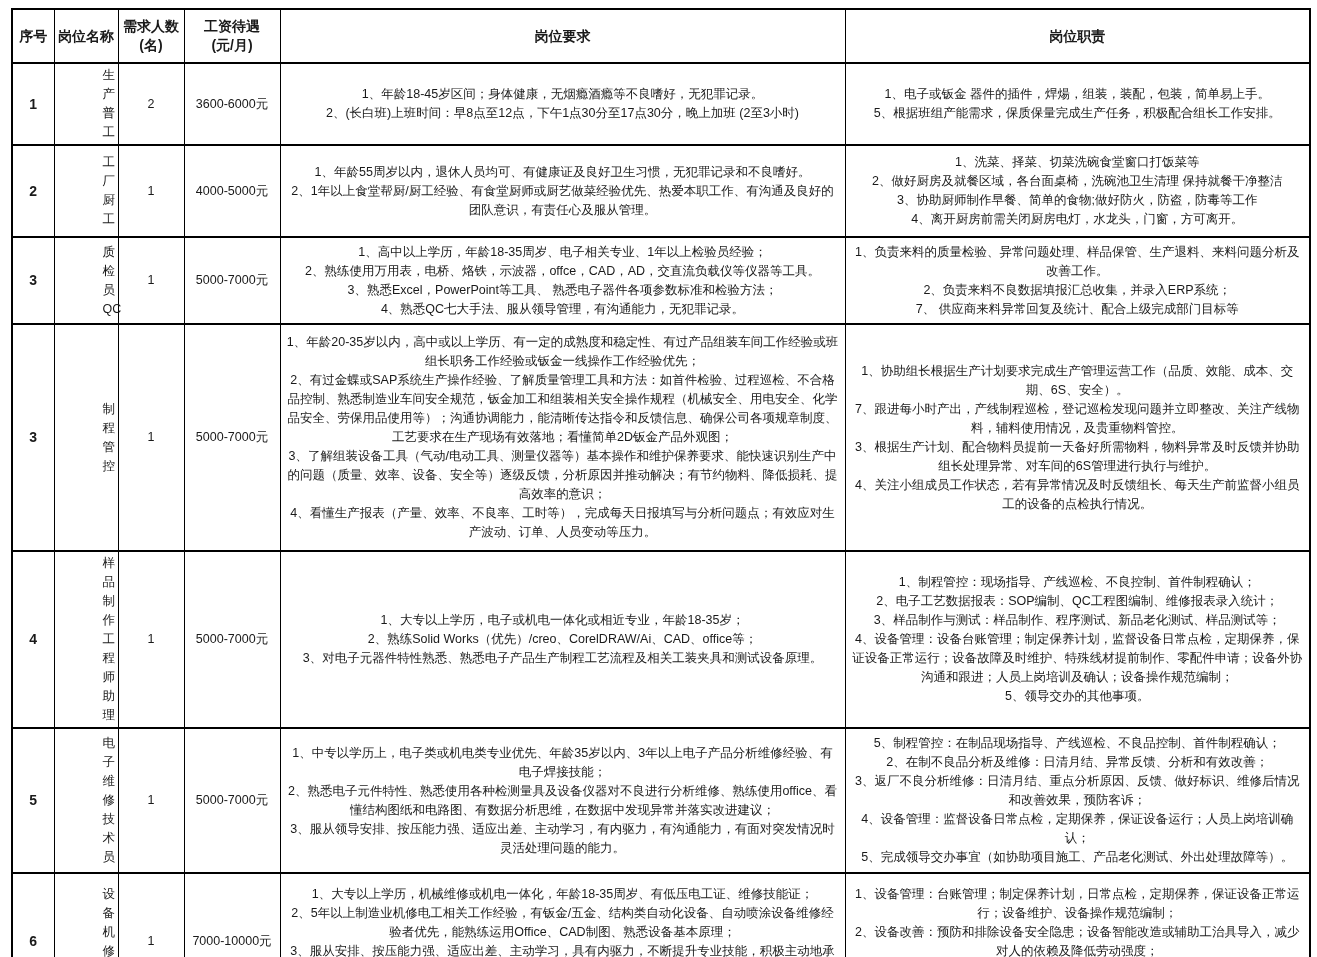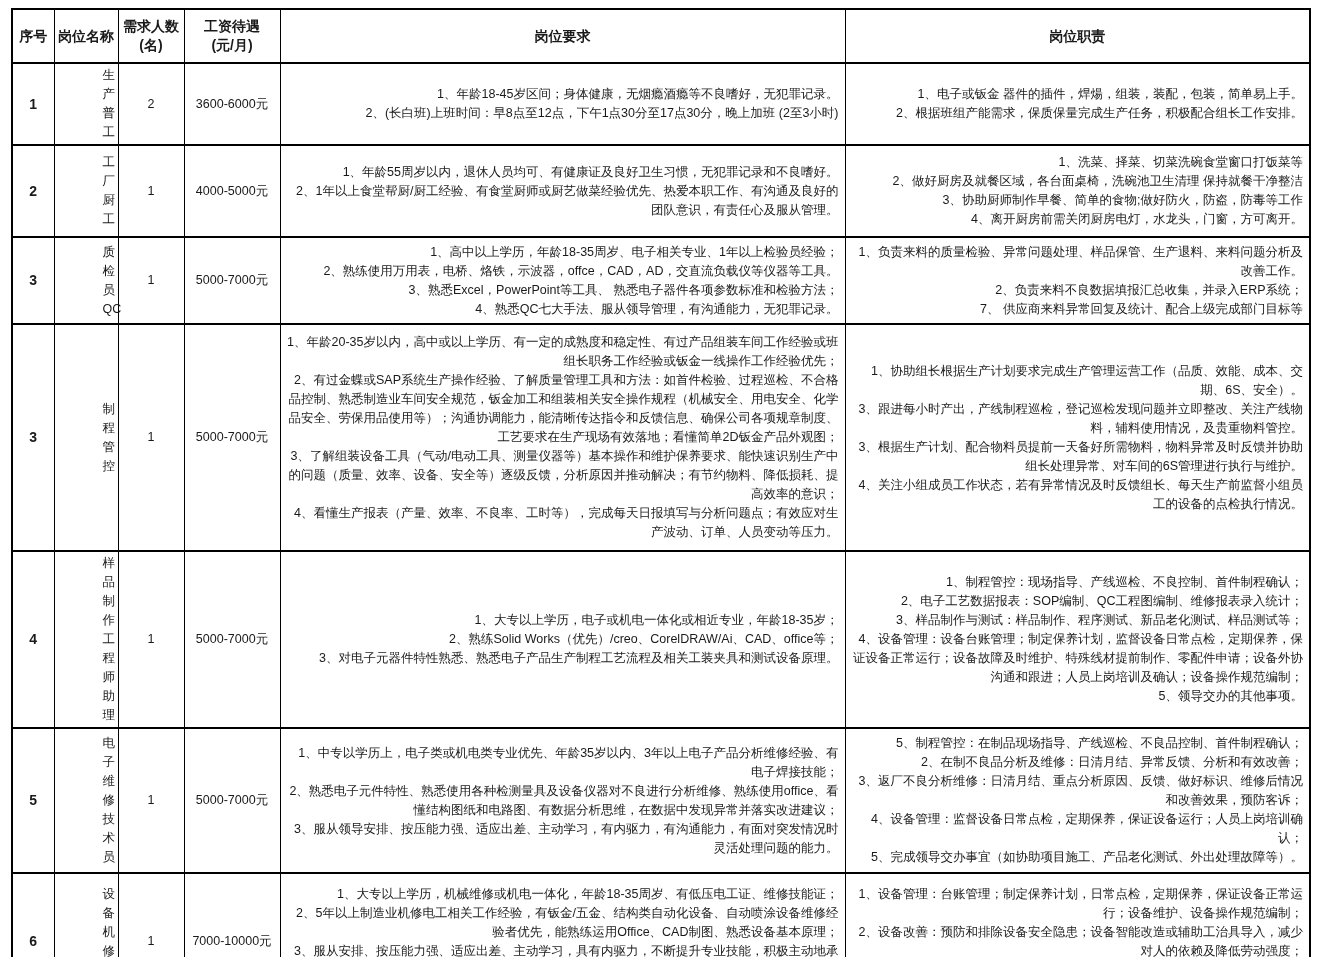--- a/index.html
+++ b/index.html
@@ -44,21 +44,21 @@
   tbody tr:nth-child(7) { height: 137px; }
   td {
     vertical-align: middle;
     font-size: 12.5px;
     line-height: 19px;
     padding: 2px 3px;
   }
   td.c-center { text-align: center; }
   td.c-serial { font-size: 14px; font-weight: bold; }
   td.c-name { white-space: pre-line; padding-left: 48px; }
-  td.c-left { text-align: right; padding: 3px 6px; }
+  td.c-left { text-align: center; padding: 3px 6px; }
   td.c-left div { white-space: pre-wrap; }
 </style>
 </head>
 <body>
 
 <div class="page">
   <table class="jobs">
     <colgroup>
       <col style="width:42px">
       <col style="width:64px">
@@ -84,21 +84,21 @@
           <td class="c-center c-serial">1</td>
           <td class="c-center c-name">生产普工</td>
           <td class="c-center">2</td>
           <td class="c-center">3600-6000元</td>
           <td class="c-left">
             <div>1、年龄18-45岁区间；身体健康，无烟瘾酒瘾等不良嗜好，无犯罪记录。</div>
             <div>2、(长白班)上班时间：早8点至12点，下午1点30分至17点30分，晚上加班 (2至3小时)</div>
           </td>
           <td class="c-left">
             <div>1、电子或钣金 器件的插件，焊煬，组装，装配，包装，简单易上手。</div>
-            <div>2、根据班组产能需求，保质保量完成生产任务，积极配合组长工作安排。</div>
+            <div>5、根据班组产能需求，保质保量完成生产任务，积极配合组长工作安排。</div>
           </td>
         </tr>
         <tr>
           <td class="c-center c-serial">2</td>
           <td class="c-center c-name">工厂厨工</td>
           <td class="c-center">1</td>
           <td class="c-center">4000-5000元</td>
           <td class="c-left">
             <div>1、年龄55周岁以内，退休人员均可、有健康证及良好卫生习惯，无犯罪记录和不良嗜好。</div>
             <div>2、1年以上食堂帮厨/厨工经验、有食堂厨师或厨艺做菜经验优先、热爱本职工作、有沟通及良好的团队意识，有责任心及服从管理。</div>
@@ -133,21 +133,21 @@
           <td class="c-center">1</td>
           <td class="c-center">5000-7000元</td>
           <td class="c-left">
             <div>1、年龄20-35岁以内，高中或以上学历、有一定的成熟度和稳定性、有过产品组装车间工作经验或班组长职务工作经验或钣金一线操作工作经验优先；</div>
             <div>2、有过金蝶或SAP系统生产操作经验、了解质量管理工具和方法：如首件检验、过程巡检、不合格品控制、熟悉制造业车间安全规范，钣金加工和组装相关安全操作规程（机械安全、用电安全、化学品安全、劳保用品使用等）；沟通协调能力，能清晰传达指令和反馈信息、确保公司各项规章制度、工艺要求在生产现场有效落地；看懂简单2D钣金产品外观图；</div>
             <div>3、了解组装设备工具（气动/电动工具、测量仪器等）基本操作和维护保养要求、能快速识别生产中的问题（质量、效率、设备、安全等）逐级反馈，分析原因并推动解决；有节约物料、降低损耗、提高效率的意识；</div>
             <div>4、看懂生产报表（产量、效率、不良率、工时等），完成每天日报填写与分析问题点；有效应对生产波动、订单、人员变动等压力。</div>
           </td>
           <td class="c-left">
             <div>1、协助组长根据生产计划要求完成生产管理运营工作（品质、效能、成本、交期、6S、安全）。</div>
-            <div>3、跟进每小时产出，产线制程巡检，登记巡检发现问题并立即整改、关注产线物料，辅料使用情况，及贵重物料管控。</div>
+            <div>7、跟进每小时产出，产线制程巡检，登记巡检发现问题并立即整改、关注产线物料，辅料使用情况，及贵重物料管控。</div>
             <div>3、根据生产计划、配合物料员提前一天备好所需物料，物料异常及时反馈并协助组长处理异常、对车间的6S管理进行执行与维护。</div>
             <div>4、关注小组成员工作状态，若有异常情况及时反馈组长、每天生产前监督小组员工的设备的点检执行情况。</div>
           </td>
         </tr>
         <tr>
           <td class="c-center c-serial">4</td>
           <td class="c-center c-name">样品制作
 工程师
 助理</td>
           <td class="c-center">1</td>

